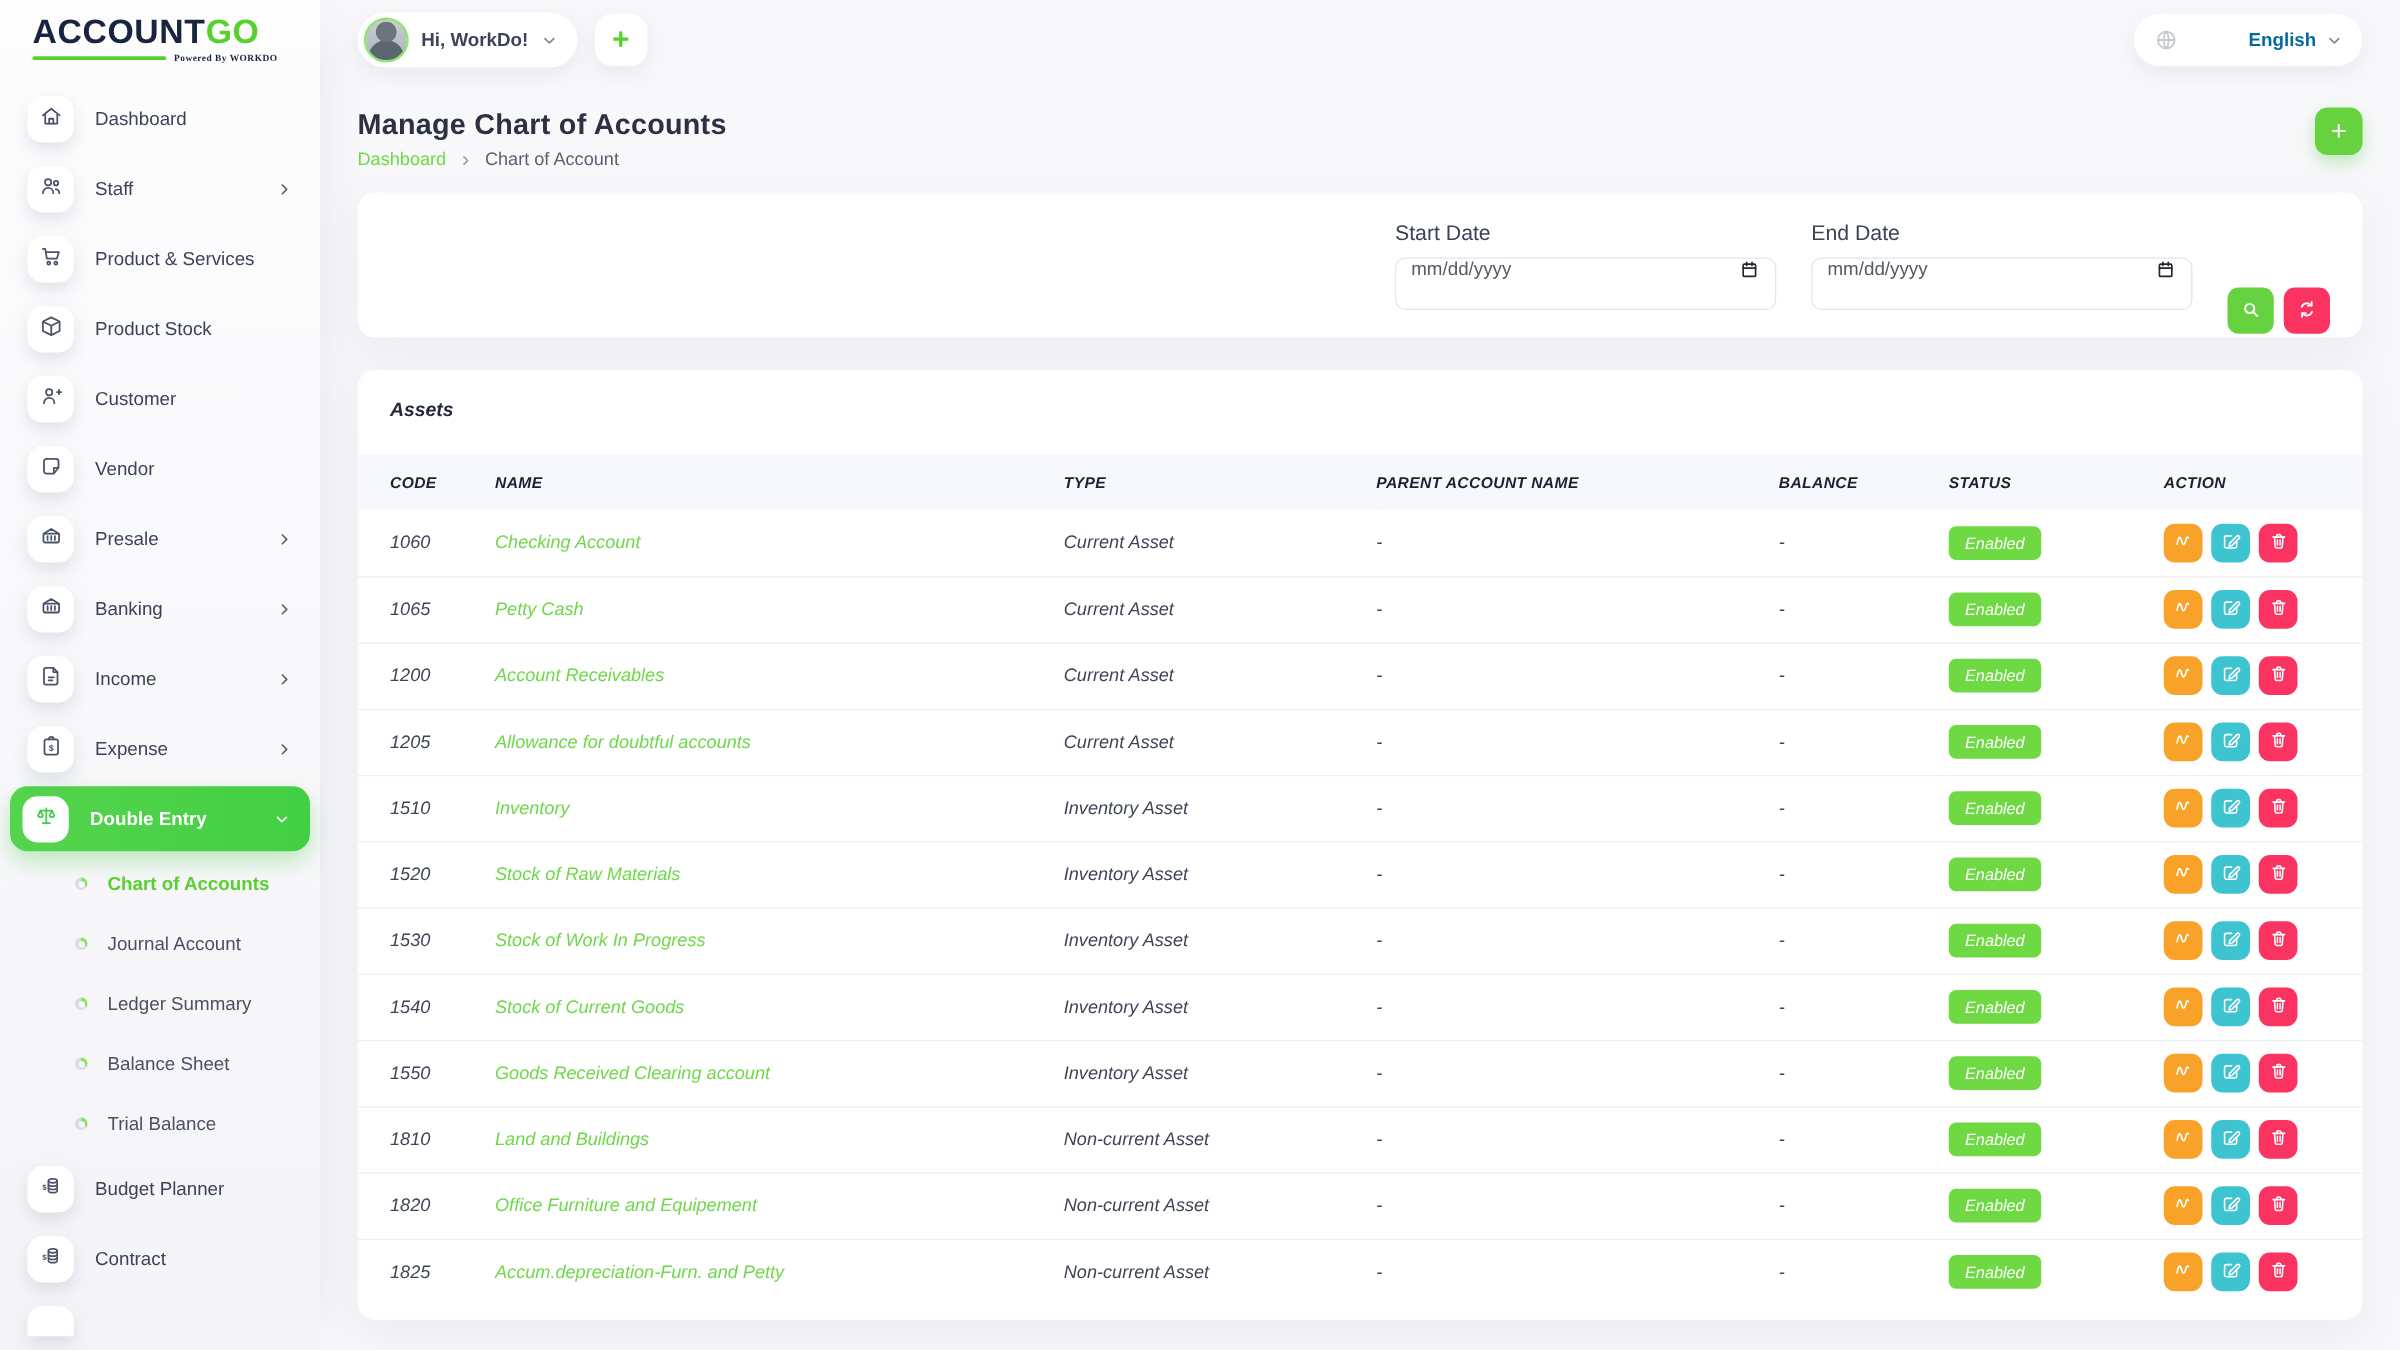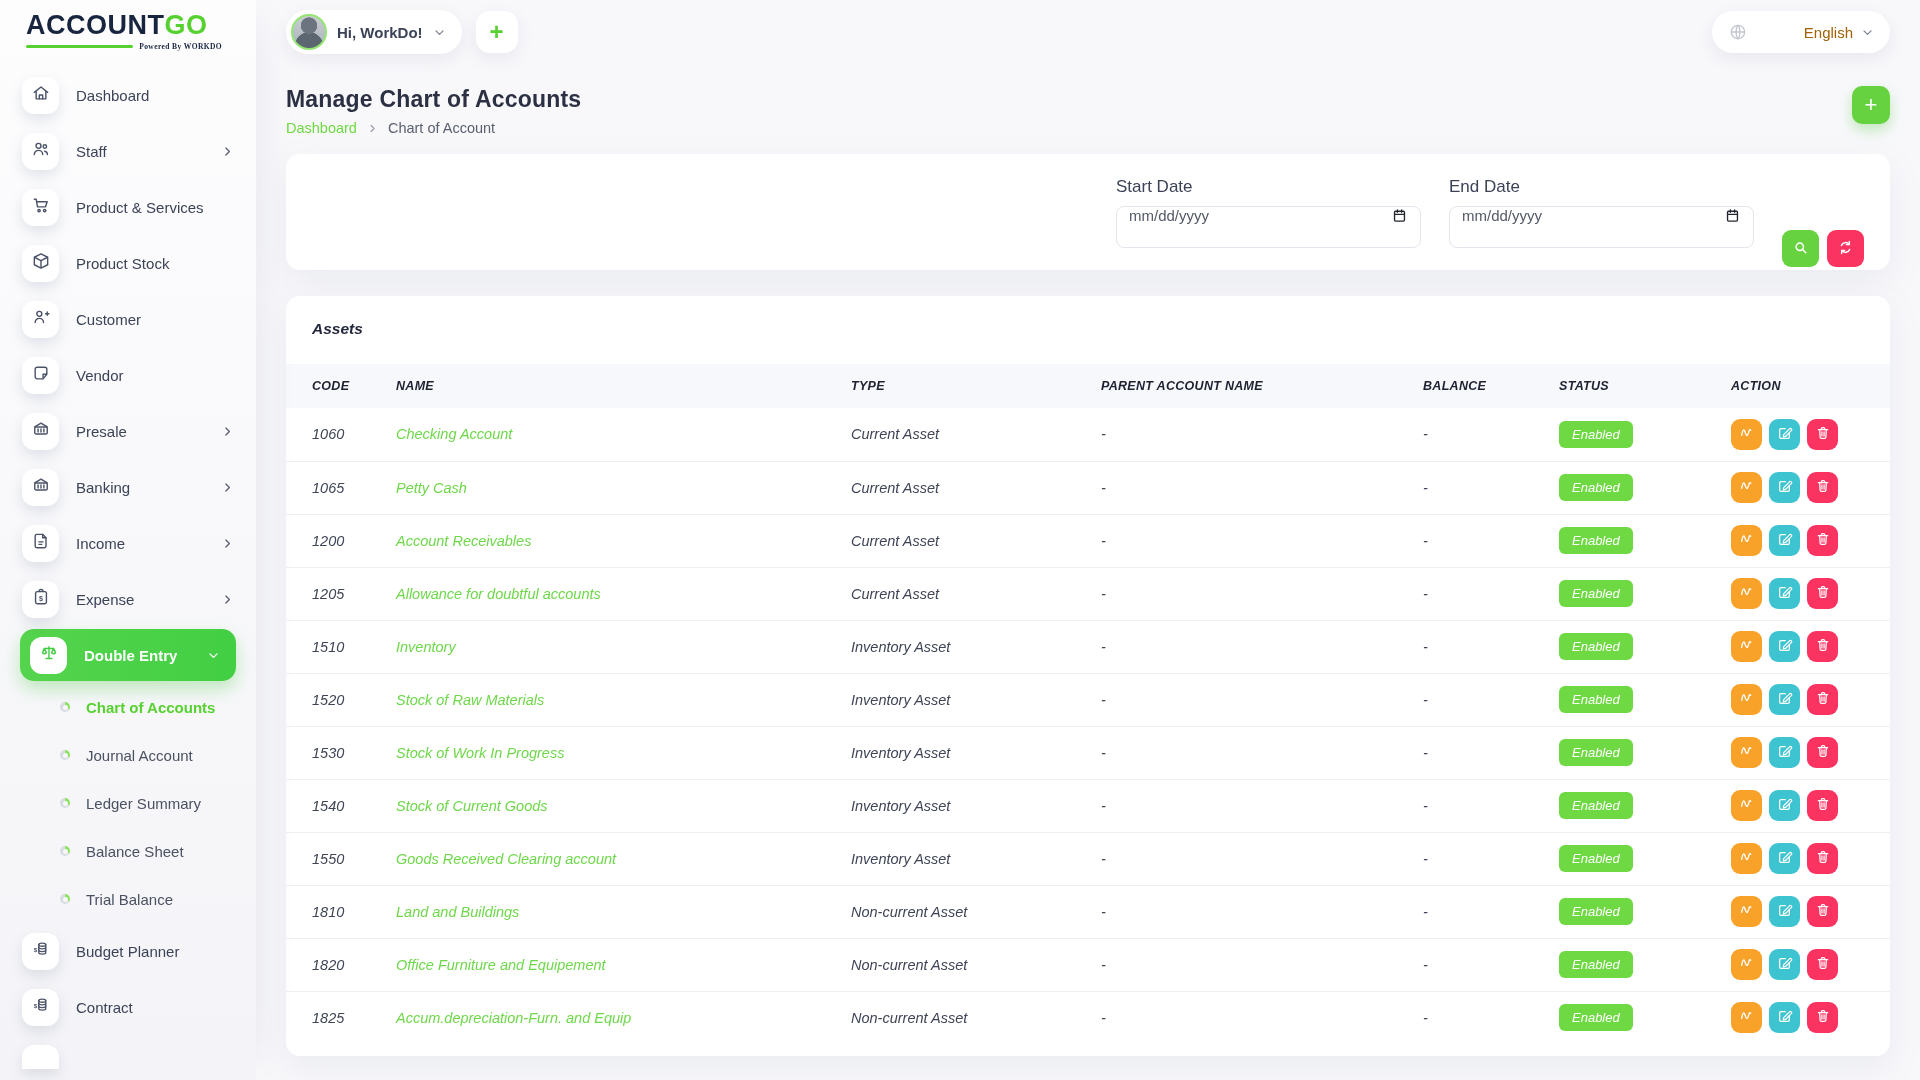--- a/index.html
+++ b/index.html
@@ -23,21 +23,21 @@
   .logo-sub .powered{font-size:7.5px;font-weight:700;letter-spacing:.4px;color:#17253f;}
   .menu{margin-top:16px;}
   .menu-item{height:56px;display:flex;align-items:center;padding:0 22px 0 22px;cursor:pointer;}
   .icon-box{width:37px;height:37px;border-radius:12px;background:#fff;flex:0 0 37px;
     box-shadow:0 6px 14px rgba(90,98,125,.16);display:flex;align-items:center;justify-content:center;
     color:#4b5368;margin-right:17px;}
   .icon-box svg{width:20px;height:20px;}
   .menu-label{font-size:15px;font-weight:500;color:#3c4357;flex:1;}
   .chev{color:#5a6070;flex:0 0 auto;display:flex;}
   .chev svg{width:13px;height:13px;}
-  .menu-item.active-group{margin:2px 20px;height:52px;border-radius:14px;padding:0 16px 0 10px;
+  .menu-item.active-group{margin:2px 8px;height:52px;border-radius:14px;padding:0 16px 0 10px;
     background:linear-gradient(90deg,#55d44d,#42cf43);box-shadow:0 8px 18px rgba(80,200,70,.35);}
   .menu-item.active-group .menu-label{color:#fff;font-weight:700;}
   .menu-item.active-group .icon-box{color:#44ce45;box-shadow:none;}
   .menu-item.active-group .chev{color:#fff;}
   .sub-item{height:48px;display:flex;align-items:center;padding-left:60px;cursor:pointer;}
   .bullet{width:10px;height:10px;border-radius:50%;margin-right:16px;flex:0 0 10px;
     background:conic-gradient(#8ce35f 0 120deg,#d9dce3 120deg 360deg);position:relative;}
   .bullet::after{content:"";position:absolute;inset:2.5px;border-radius:50%;background:#f8f8fb;}
   .sub-label{font-size:15px;color:#4a5161;font-weight:500;}
   .sub-item.active .sub-label{color:#57d130;font-weight:700;}
@@ -54,21 +54,21 @@
                radial-gradient(circle at 50% 95%,#5b6670 0 14px,transparent 14.5px),
                linear-gradient(180deg,#c9cdd2,#aab2ba);}
   .greeting{font-size:15px;font-weight:600;color:#3c4357;}
   .add-sq{margin-left:14px;width:42px;height:42px;border:none;border-radius:14px;background:#fff;
     box-shadow:0 6px 16px rgba(120,125,150,.12);color:#57d130;font-size:24px;font-weight:600;
     line-height:1;cursor:pointer;}
   .lang-pill{margin-left:auto;display:flex;align-items:center;gap:8px;background:#fff;border-radius:22px;
     padding:0 16px;height:42px;box-shadow:0 6px 16px rgba(120,125,150,.12);cursor:pointer;}
   .lang-pill .globe{color:#c5c8d2;display:flex;}
   .lang-pill .globe svg{width:20px;height:20px;}
-  .lang-label{font-size:15px;font-weight:400;color:#a16207;padding-left:48px;}
+  .lang-label{font-size:15px;font-weight:700;color:#0369a1;padding-left:48px;}
 
   
   .page-head{display:flex;align-items:flex-start;justify-content:space-between;margin-top:22px;}
   .page-title{font-size:23px;font-weight:700;color:var(--dark);letter-spacing:.2px;}
   .breadcrumb{display:flex;align-items:center;gap:10px;margin-top:7px;font-size:14.5px;}
   .crumb-link{color:#6fd944;cursor:pointer;text-decoration:none;}
   .crumb-sep{color:#9a9eac;display:flex;}
   .crumb-sep svg{width:11px;height:11px;}
   .crumb-current{color:#5b6070;}
   .page-add{width:38px;height:38px;border:none;border-radius:10px;background:var(--btn-green);
@@ -770,21 +770,21 @@
                       <path d="M9.5 7V5.8A1.8 1.8 0 0 1 11.3 4h1.4a1.8 1.8 0 0 1 1.8 1.8V7"></path>
                       <path d="M7 7l.7 11.2A2 2 0 0 0 9.7 20h4.6a2 2 0 0 0 2-1.8L17 7"></path>
                       <path d="M10.4 10.5v6M13.6 10.5v6"></path>
                     </svg></span>
                 </button>
       </div>
     </td>
   </tr>
           <tr>
     <td>1825</td>
-    <td><a class="name-link">Accum.depreciation-Furn. and Equip</a></td>
+    <td><a class="name-link">Accum.depreciation-Furn. and Petty</a></td>
     <td>Non-current Asset</td>
     <td>-</td>
     <td>-</td>
     <td><span class="badge">Enabled</span></td>
     <td>
       <div class="actions">
         <button class="act orange">
                   <span><svg viewBox="0 0 24 24" fill="none" stroke="#fff" stroke-width="2" stroke-linecap="round">
                       <path d="M4 15.5C5.8 5.5 7.6 5.5 9.3 11.3S12.8 18 15 9.2c.6-2.4 1.6-2.9 2.6-1.2"></path>
                     </svg></span>

